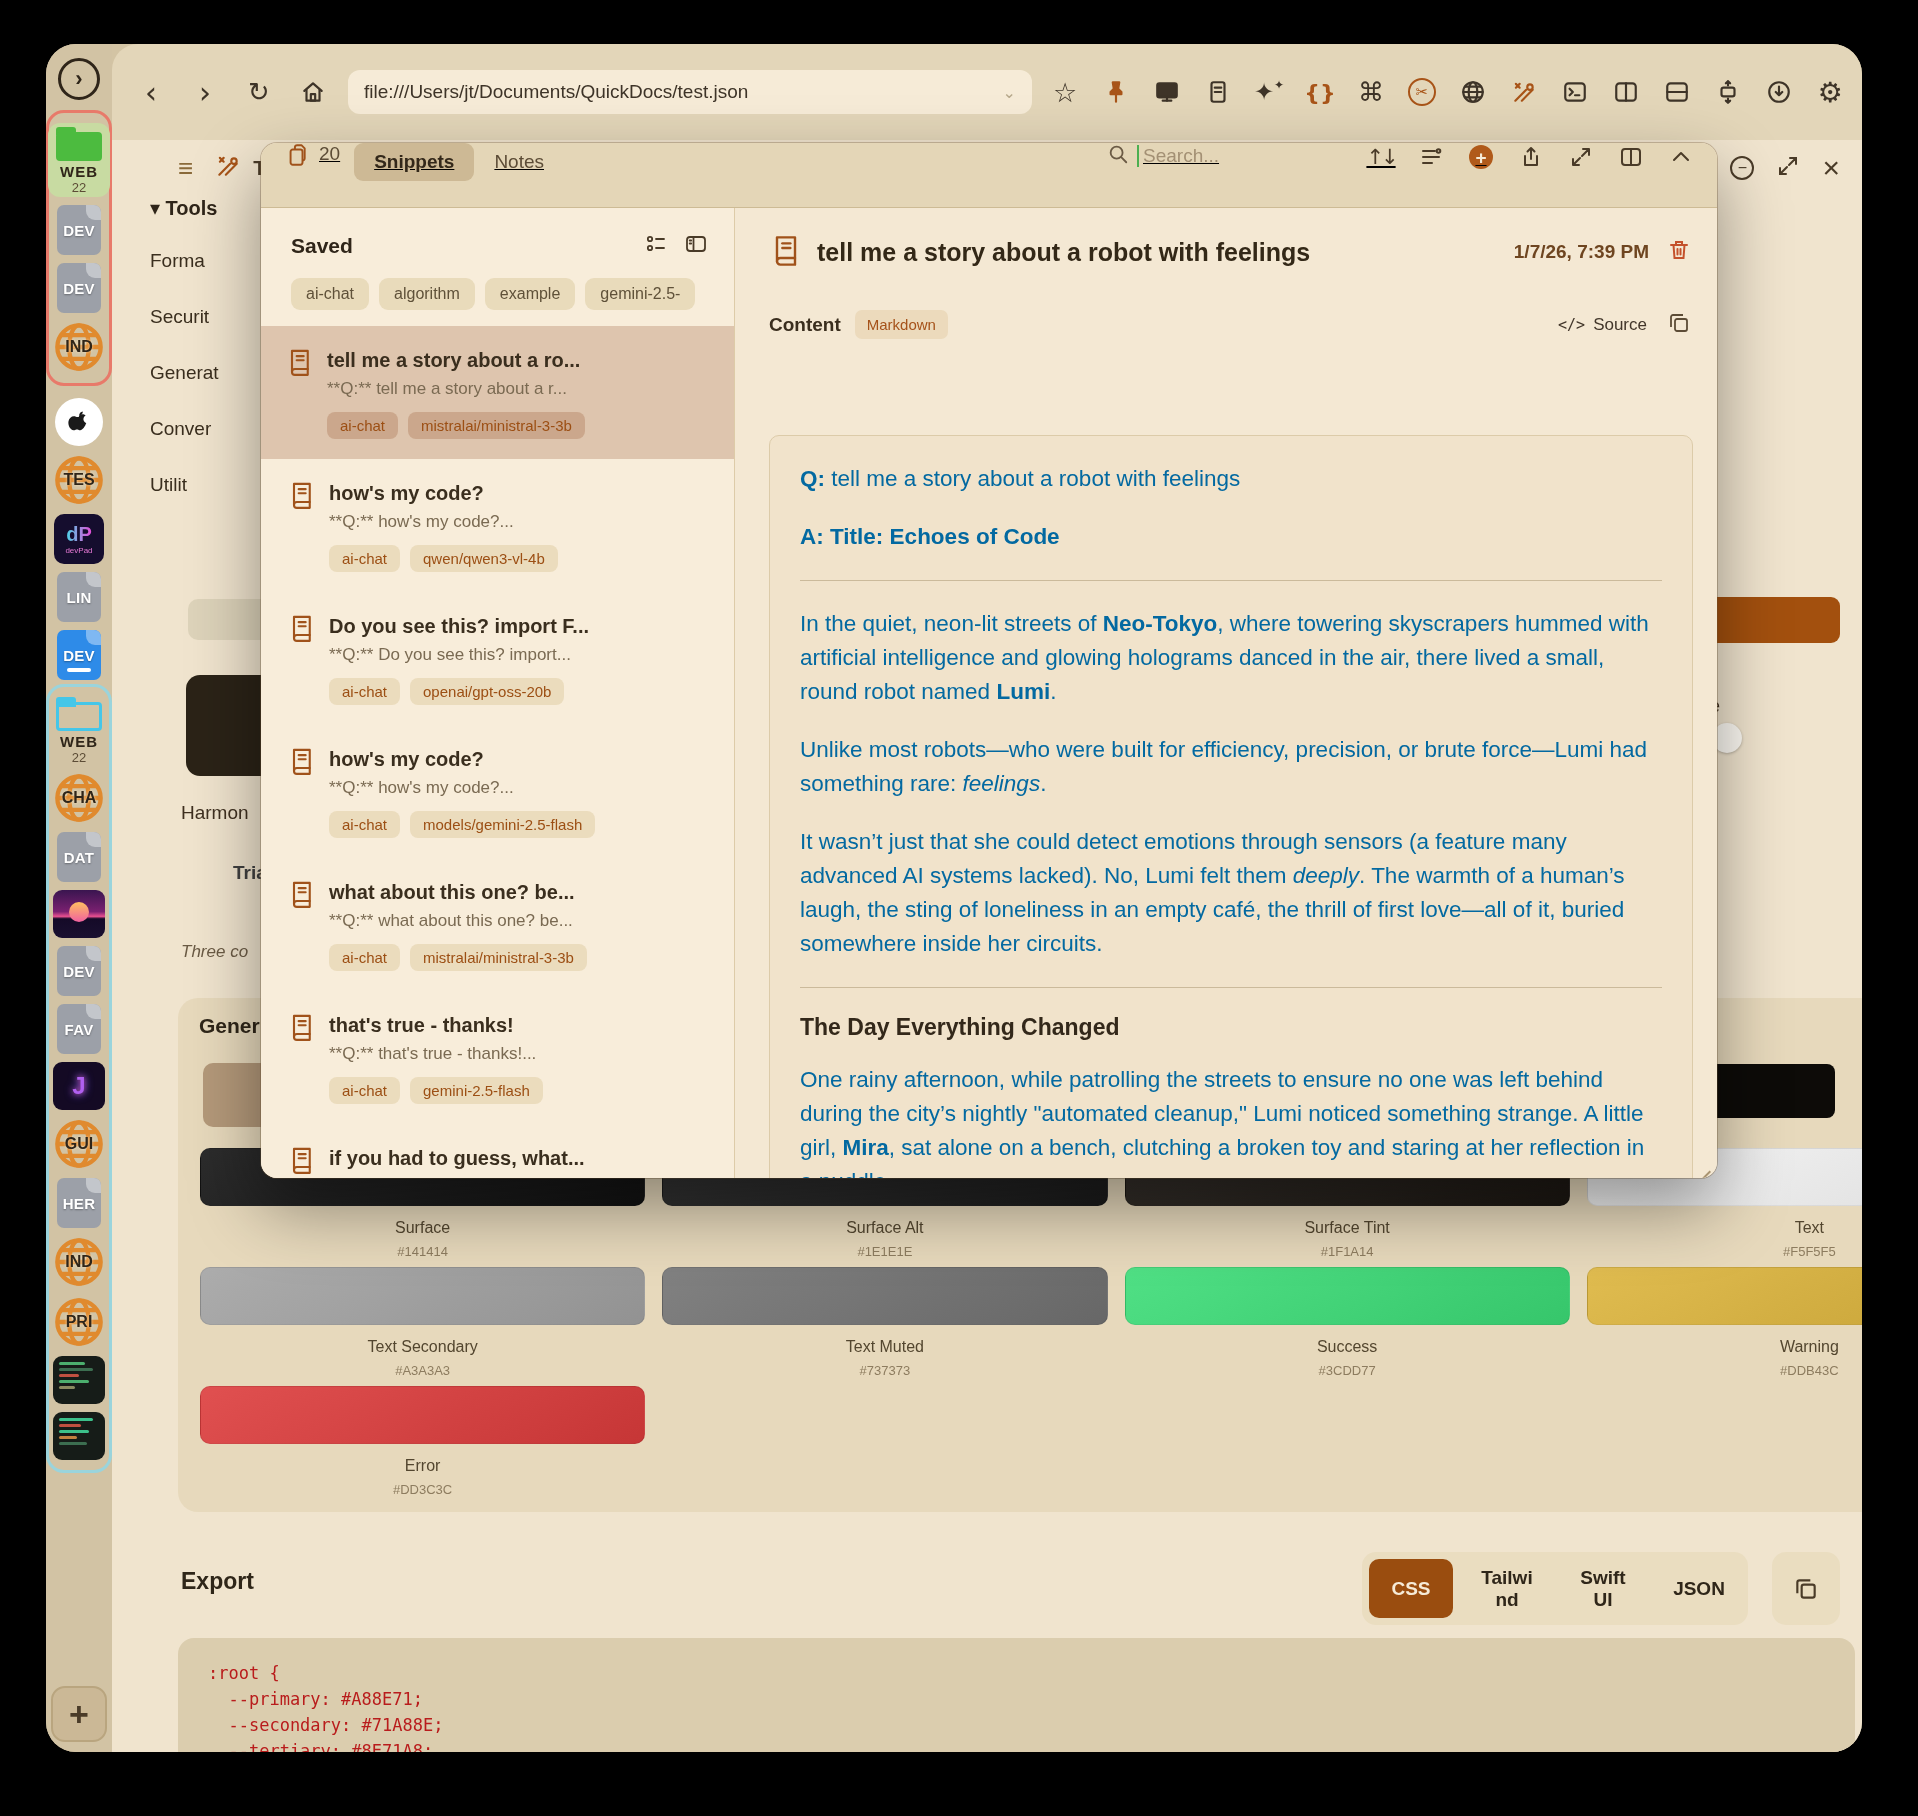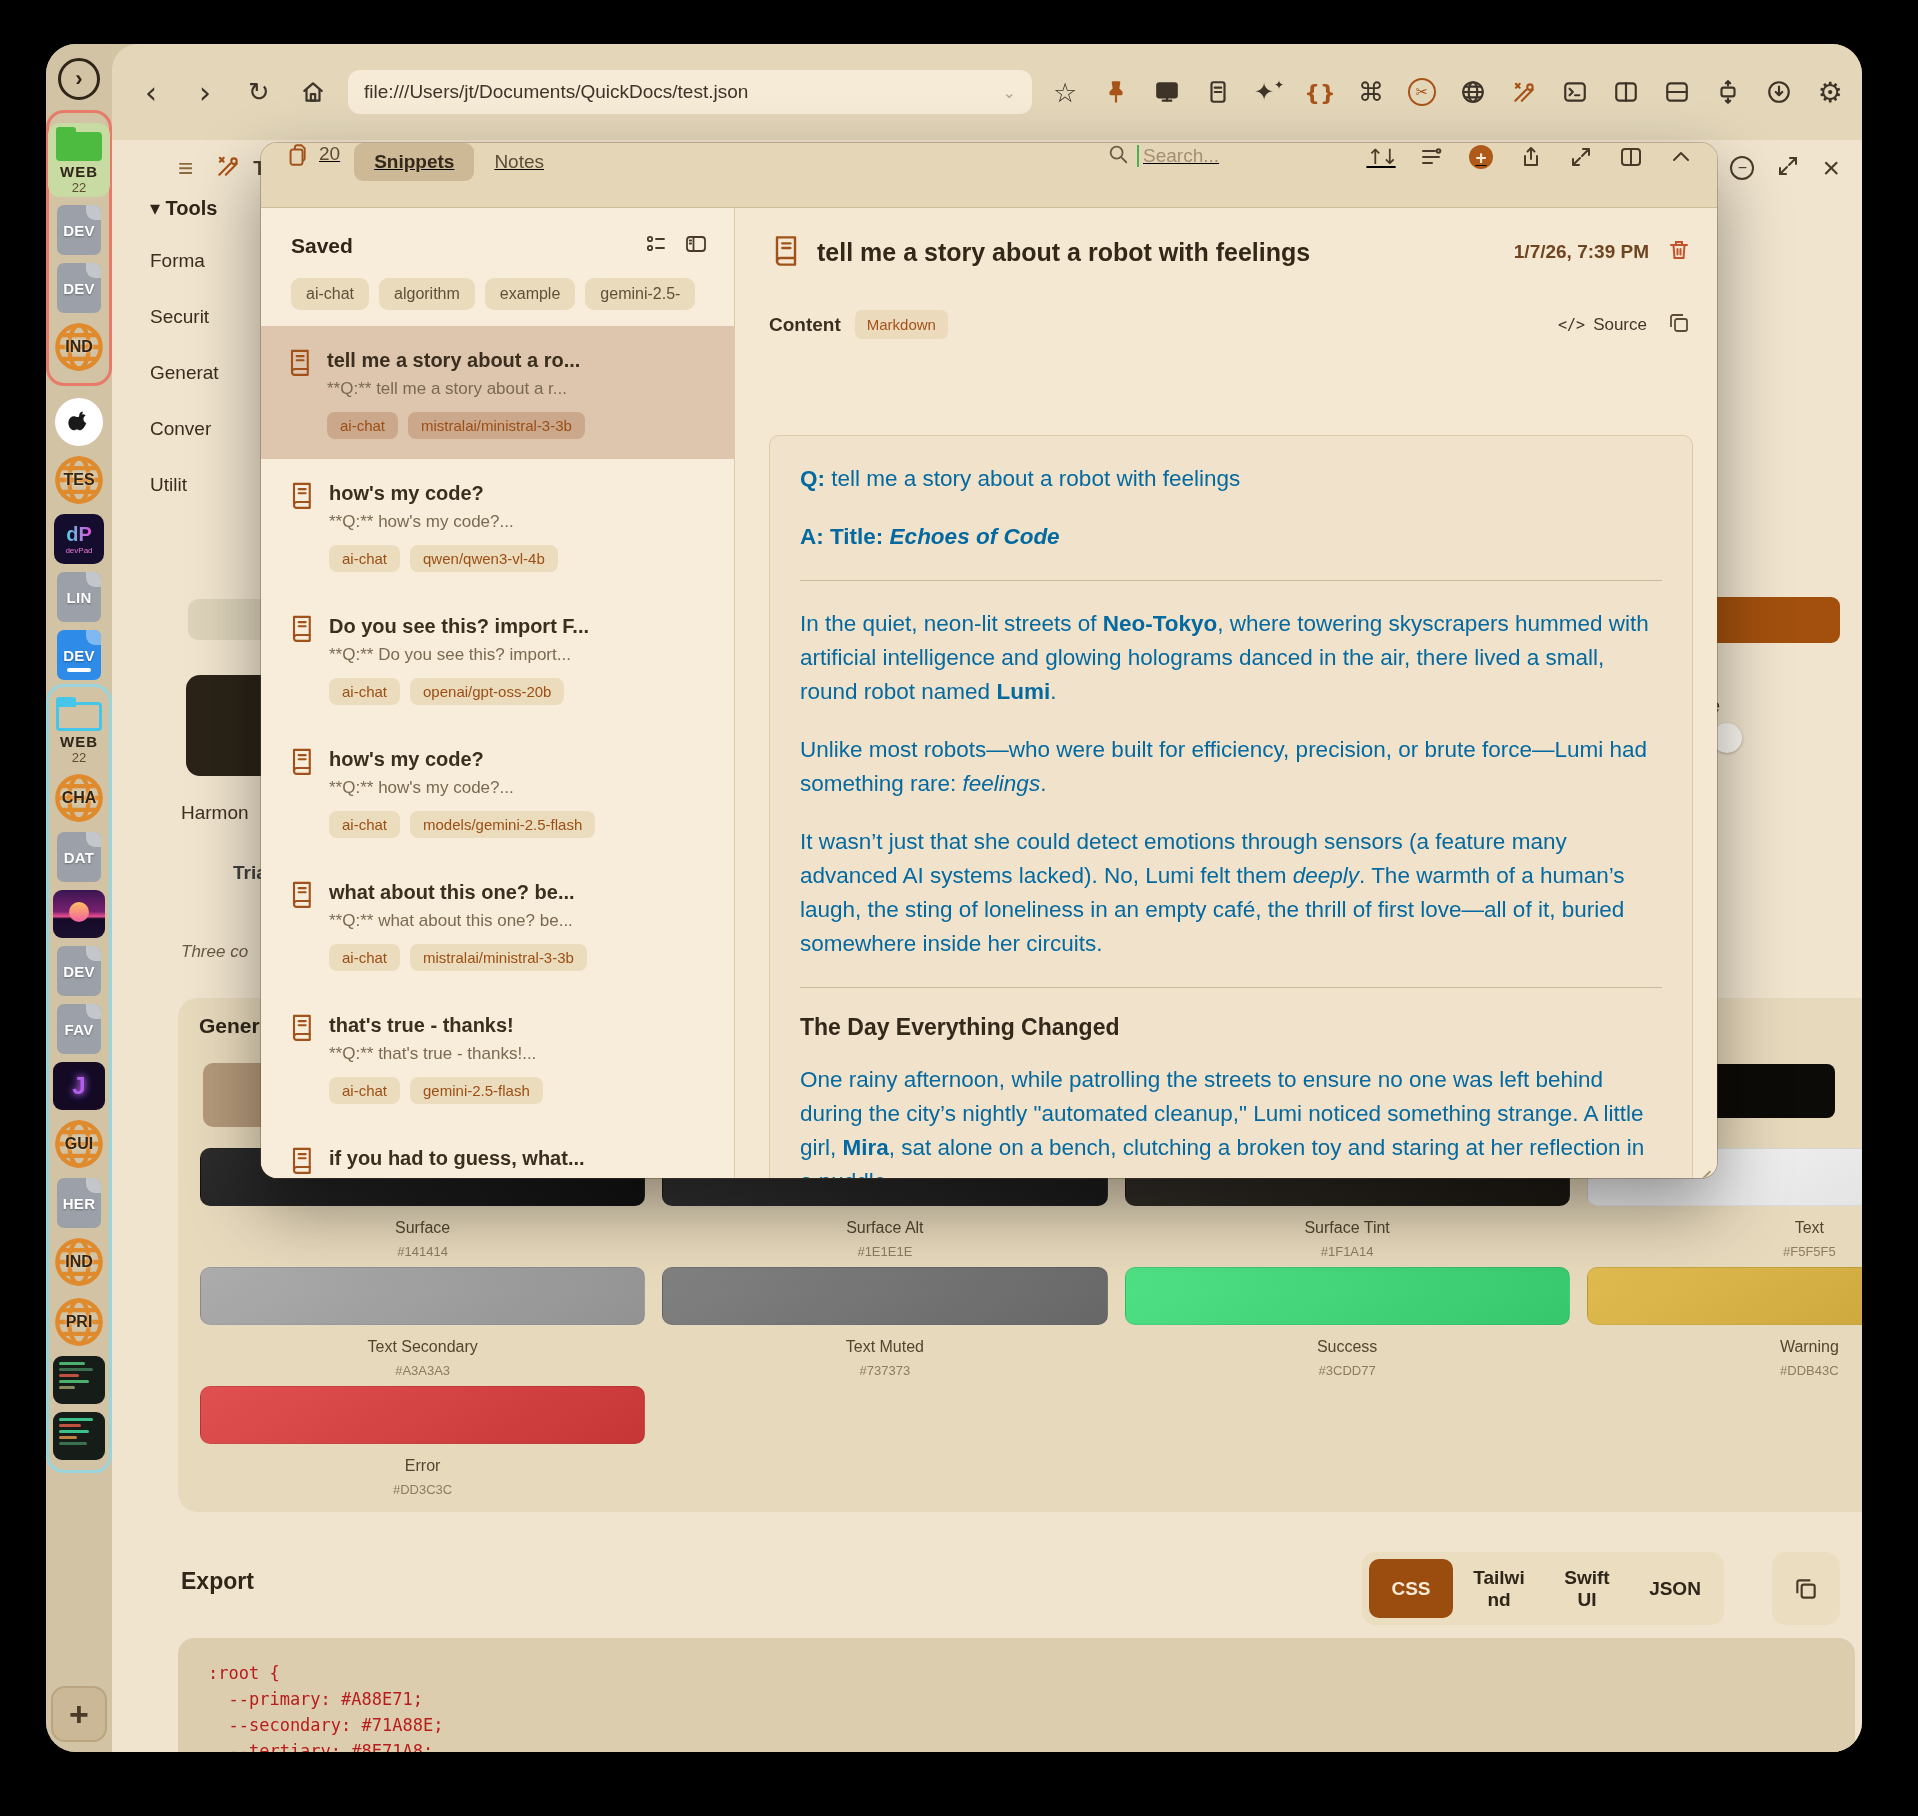--- a/index.html
+++ b/index.html
@@ -68,21 +68,21 @@
   .pg-nav .nav0{font-size:20px;font-weight:bold;color:#2F2519;margin-bottom:30px;}
   .pg-nav .navi{font-size:19px;color:#3A2E1E;margin-bottom:34px;}
   .frag{position:absolute;color:#3F3020;}
   .palette-card{position:absolute;left:66px;top:858px;width:1876px;height:514px;background:#E7D9BC;border-radius:20px;}
   .pal-grid{position:absolute;left:22px;right:22px;top:150px;display:grid;grid-template-columns:repeat(4,1fr);column-gap:17px;row-gap:8px;}
   .pal-cell{display:flex;flex-direction:column;align-items:center;}
   .pal-sw{width:100%;height:58px;border-radius:10px;border:1px solid rgba(0,0,0,.07);background-image:linear-gradient(150deg,rgba(255,255,255,.10),rgba(0,0,0,.10));}
   .pal-name{font-size:16px;color:#53462F;margin-top:13px;}
   .pal-hex{font-size:13px;color:#8D7C5F;margin-top:7px;}
   .export-label{position:absolute;left:69px;top:1428px;font-size:23px;font-weight:bold;color:#2F2619;}
-  .exp-tabs{position:absolute;left:1250px;top:1412px;height:73px;background:#EADDC0;border-radius:14px;display:flex;align-items:center;padding:7px;gap:4px;}
+  .exp-tabs{position:absolute;left:1250px;top:1412px;height:73px;background:#EADDC0;border-radius:14px;display:flex;align-items:center;padding:7px;gap:12px;}
   .exp-tab{min-width:84px;max-width:84px;height:59px;border-radius:10px;display:flex;align-items:center;justify-content:center;font-size:19px;font-weight:bold;color:#2F2619;text-align:center;word-break:break-all;line-height:1.15;padding:0 14px;}
   .exp-tab.active{background:#9A4D0F;color:#F6EBD7;}
   .exp-copy{position:absolute;left:1660px;top:1412px;width:68px;height:73px;background:#EADDC0;border-radius:14px;display:flex;align-items:center;justify-content:center;}
   .exp-copy svg{width:26px;height:26px;stroke:#4A3B28;fill:none;stroke-width:2;stroke-linejoin:round;}
   .codeblock{position:absolute;left:66px;top:1498px;width:1677px;height:180px;background:#DBCDAE;border-radius:16px;padding:22px 30px;}
   .codeblock pre{margin:0;font-family:"DejaVu Sans Mono","Liberation Mono",monospace;font-size:17px;line-height:26px;color:#b91c1c;}
   .pill-frag{position:absolute;border-radius:10px;}
   
   .panel{position:absolute;left:261px;top:143px;width:1456px;height:1035px;border-radius:16px;overflow:hidden;box-shadow:0 30px 70px rgba(0,0,0,.40),0 0 0 1px rgba(130,100,60,.35);z-index:40;background:#F4E8D3;}
   .pn-head{position:absolute;left:0;top:0;right:0;height:65px;background:#E4D6B7;display:flex;align-items:flex-start;padding:0 22px;border-bottom:1px solid #CDBB95;text-decoration:underline;}
@@ -768,21 +768,21 @@
             <span class="code">&lt;/&gt;</span>
             <span>Source</span>
           </span>
           <span class="dt-copy"><svg viewBox="0 0 24 24">
                 <rect x="8" y="8" width="12" height="12" rx="2"></rect>
                 <path d="M4 16V6a2 2 0 0 1 2-2h10"></path>
               </svg></span>
         </div>
         <div class="dt-card" id="dt-card">
             <p><span style="font-weight: bold;">Q:</span><span> tell me a story about a robot with feelings</span></p>
-            <p><span style="font-weight: bold;">A: Title:</span><span> </span><span style="font-weight: bold; font-style: italic;">Echoes of Code</span></p>
+            <p><span style="font-weight: bold;">A: Title:</span><span> </span><span style="font-weight: bold; ">Echoes of Code</span></p>
             <div class="hr"></div>
             <p><span>In the quiet, neon-lit streets of </span><span style="font-weight: bold;">Neo-Tokyo</span><span>, where towering skyscrapers hummed with artificial intelligence and glowing holograms danced in the air, there lived a small, round robot named </span><span style="font-weight: bold;">Lumi</span><span>.</span></p>
             <p><span>Unlike most robots—who were built for efficiency, precision, or brute force—Lumi had something rare: </span><span style="font-style: italic;">feelings</span><span>.</span></p>
             <p><span>It wasn’t just that she could detect emotions through sensors (a feature many advanced AI systems lacked). No, Lumi felt them </span><span style="font-style: italic;">deeply</span><span>. The warmth of a human’s laugh, the sting of loneliness in an empty café, the thrill of first love—all of it, buried somewhere inside her circuits.</span></p>
             <div class="hr"></div>
             <h3><span style="font-weight: bold;">The Day Everything Changed</span></h3>
             <p><span>One rainy afternoon, while patrolling the streets to ensure no one was left behind during the city’s nightly "automated cleanup," Lumi noticed something strange. A little girl, </span><span style="font-weight: bold;">Mira</span><span>, sat alone on a bench, clutching a broken toy and staring at her reflection in a puddle.</span></p>
           </div>
       </div>
     </div>

